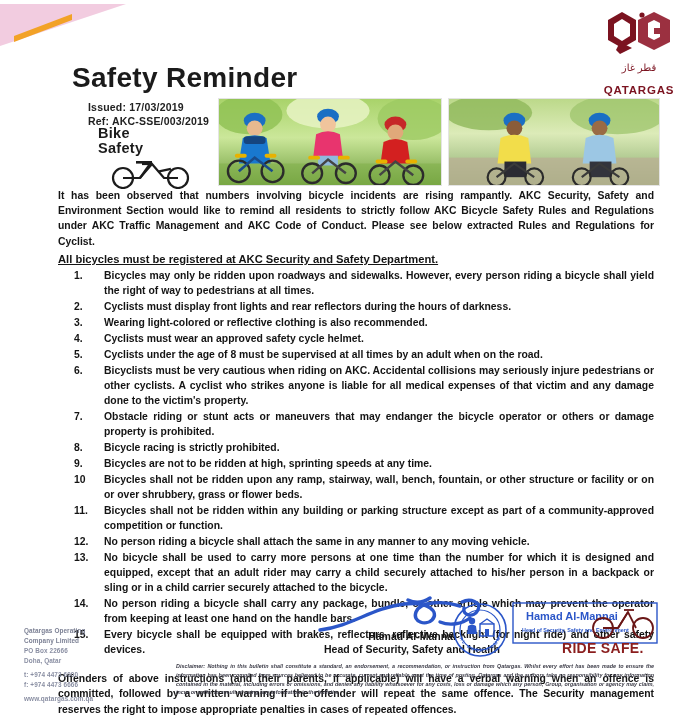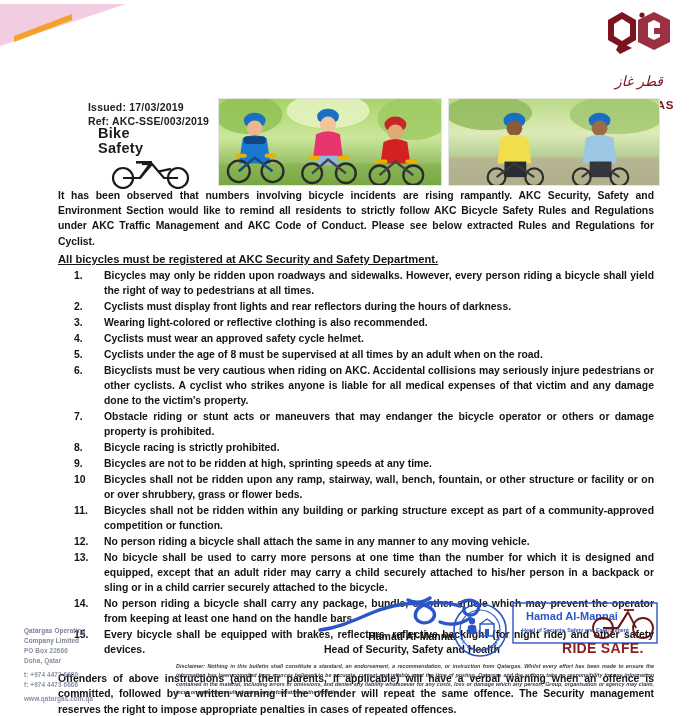--- a/index.html
+++ b/index.html
@@ -34,26 +34,25 @@
   
   .logo-block {
     position: absolute;
     right: 14px;
     top: 10px;
     width: 92px;
     text-align: center;
   }
   .logo-mark { display:block; margin: 0 auto; }
   .logo-arabic {
-    font-size: 14px;
+    font-size: 10px;
     letter-spacing: .5px;
     color: #7b1320;
     line-height: 1;
-    margin-top: 12px;
-    font-style: italic;
+    margin-top: 1px;
   }
   .logo-word {
     font-size: 11.5px;
     font-weight: bold;
     letter-spacing: .8px;
     color: #7b1320;
     line-height: 1.1;
     margin-top: 11px;
   }
 
@@ -257,20 +256,21 @@
       <polygon points="6,10 20,2 34,10 34,30 20,38 6,30" fill="#7b1320"></polygon>
       <polygon points="12,14 20,9 28,14 28,26 20,31 12,26" fill="#ffffff"></polygon>
       <polygon points="36,10 52,2 68,10 68,18 58,18 58,13 52,10 46,13 46,27 52,30 58,27 58,24 52,24 52,18 68,18 68,32 52,40 36,32" fill="#9b3040"></polygon>
       <circle cx="40" cy="5" r="2.6" fill="#7b1320"></circle>
       <polygon points="18,32 30,38 18,44 14,40" fill="#7b1320"></polygon>
     </svg>
     <div class="logo-arabic">قطر غاز</div>
     <div class="logo-word">QATARGAS</div>
   </div>
 
+  <div class="title">Safety Reminder</div>
 
   <div class="meta">
     <div>Issued: 17/03/2019</div>
     <div>Ref: AKC-SSE/003/2019</div>
   </div>
 
   <div class="bike-badge">
     <div class="bb-line">Bike</div>
     <div class="bb-line">Safety</div>
     <svg width="92" height="32" viewBox="0 0 92 32">

